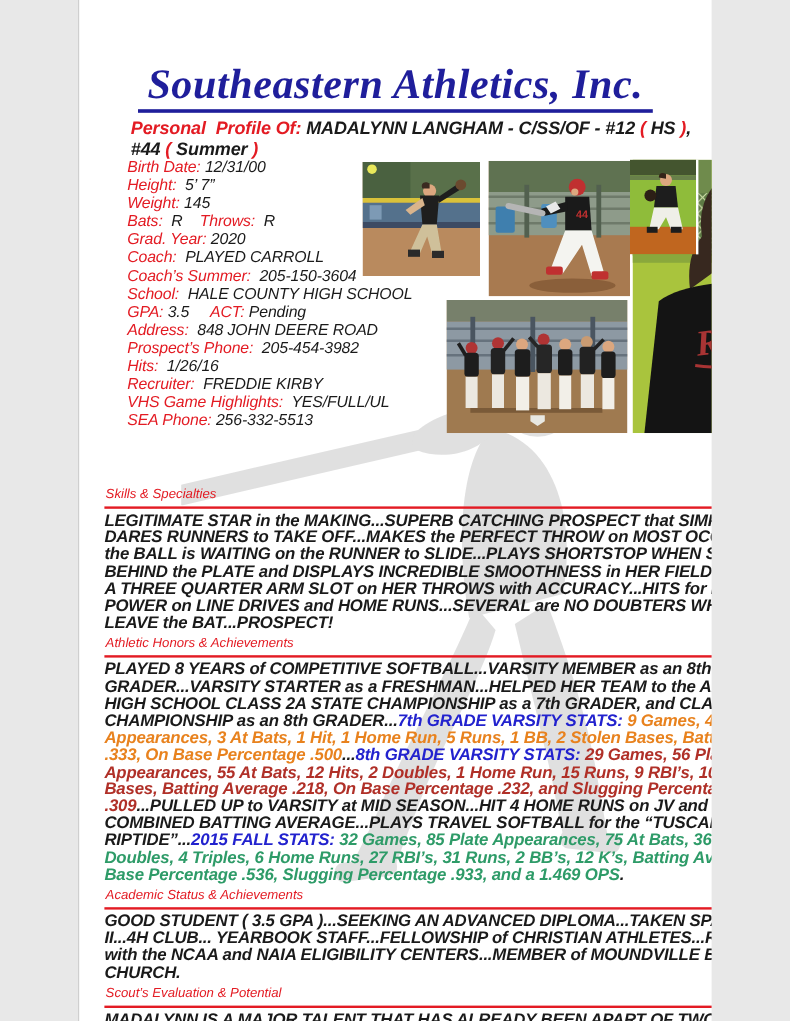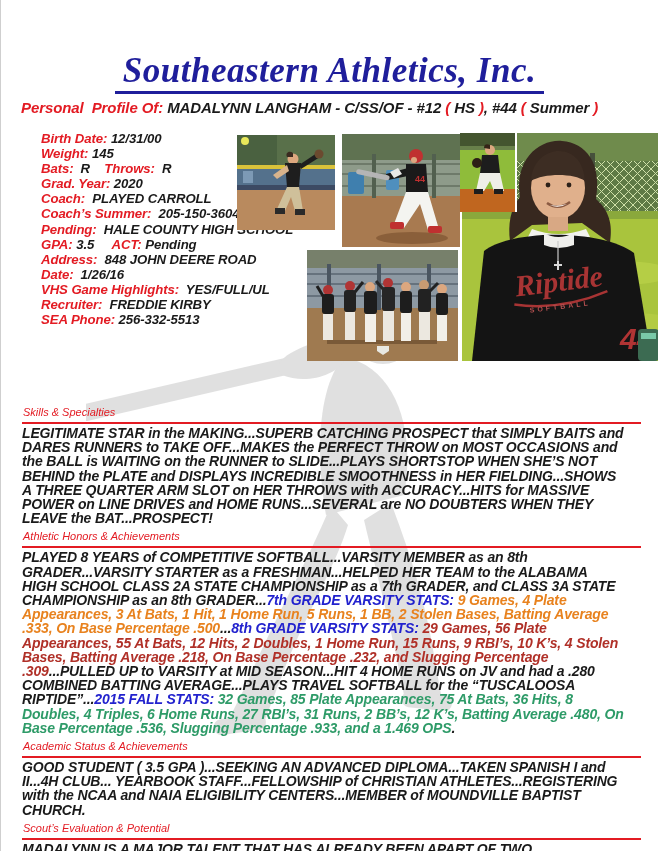--- a/index.html
+++ b/index.html
@@ -1,39 +1,39 @@
 <!DOCTYPE html>
 <html style="--c-red: #E31B23; --c-navy: #1F1E9B; --c-black: #1A1A1A; --c-blue: #2222CE; --c-orange: #E8821E; --c-brick: #B03028; --c-green: #2E9B68;"><head>
 <meta charset="utf-8">
 <style>
   html,body{margin:0;padding:0;background:#e8e8e8;}
   .page{
-    position:relative;width:658px;height:851px;margin:0 auto;background:#ffffff;
+    position:relative;width:528px;height:851px;margin:0 auto;background:#ffffff;
     font-family:"Liberation Sans",sans-serif;overflow:hidden;
     border-left:1px solid #cfcfcf;box-sizing:border-box;
   }
   
   .c-red{color:var(--c-red);} .c-black{color:var(--c-black);}
   .c-blue{color:var(--c-blue);} .c-orange{color:var(--c-orange);} .c-brick{color:var(--c-brick);}
   .c-green{color:var(--c-green);}
   
   .title-wrap{position:absolute;top:52px;left:0;width:100%;text-align:center;z-index:2;}
   .title-text{
     display:inline-block;font-family:"Liberation Serif",serif;font-style:italic;font-weight:bold;
     font-size:35px;color:var(--c-navy);border-bottom:3px solid var(--c-navy);
     padding:0 8px 1px 8px;letter-spacing:0.5px;line-height:38px;
   }
   .profile-line{
-    position:absolute;top:99px;left:20px;right:8px;z-index:2;
+    position:absolute;top:99px;left:43px;right:8px;z-index:2;
     font-size:15px;font-weight:bold;font-style:italic;white-space:pre-wrap;letter-spacing:-0.1px;
   }
   
   .details{
     position:absolute;left:40px;top:131px;width:300px;z-index:2;
-    font-size:13.2px;font-weight:bold;font-style:italic;line-height:15.1px;
+    font-size:13.2px;font-weight:normal;font-style:italic;line-height:15.1px;
   }
   .detail-row{white-space:pre;letter-spacing:-0.1px;}
   
   .photo{position:absolute;overflow:hidden;z-index:3;}
   .photo svg{display:block;width:100%;height:100%;}
   #photo-portrait{left:461px;top:133px;width:197px;height:228px;}
   #photo-fielding{left:459px;top:133px;width:55px;height:79px;border-right:2px solid #fff;z-index:4;}
   #photo-throwing{left:236px;top:135px;width:98px;height:95px;}
   #photo-batting{left:341px;top:134px;width:118px;height:113px;}
   #photo-team{left:306px;top:250px;width:151px;height:111px;}
@@ -72,31 +72,33 @@
     </svg>
   </div>
 
   <div class="title-wrap">
     <span class="title-text">Southeastern Athletics, Inc.</span>
   </div>
   <div class="profile-line"><span class="c-red">Personal  Profile Of: </span><span class="c-black">MADALYNN LANGHAM - C/SS/OF - #12 </span><span class="c-red">( </span><span class="c-black">HS</span><span class="c-red"> )</span><span class="c-black">, #44 </span><span class="c-red">( </span><span class="c-black">Summer</span><span class="c-red"> )</span></div>
 
   <div class="details">
       <div class="detail-row"><span class="c-red">Birth Date:</span><span class="c-black"> 12/31/00</span></div>
+      <div class="detail-row"><span class="c-red">Height:</span><span class="c-black">  5’ 7”</span></div>
       <div class="detail-row"><span class="c-red">Weight:</span><span class="c-black"> 145</span></div>
       <div class="detail-row"><span class="c-red">Bats:</span><span class="c-black">  R    </span><span class="c-red">Throws:</span><span class="c-black">  R</span></div>
       <div class="detail-row"><span class="c-red">Grad. Year:</span><span class="c-black"> 2020</span></div>
       <div class="detail-row"><span class="c-red">Coach:</span><span class="c-black">  PLAYED CARROLL</span></div>
       <div class="detail-row"><span class="c-red">Coach’s Summer:</span><span class="c-black">  205-150-3604</span></div>
-      <div class="detail-row"><span class="c-red">Pending:</span><span class="c-black">  HALE COUNTY HIGH SCHOOL</span></div>
+      <div class="detail-row"><span class="c-red">School:</span><span class="c-black">  HALE COUNTY HIGH SCHOOL</span></div>
       <div class="detail-row"><span class="c-red">GPA:</span><span class="c-black"> 3.5     </span><span class="c-red">ACT:</span><span class="c-black"> Pending</span></div>
       <div class="detail-row"><span class="c-red">Address:</span><span class="c-black">  848 JOHN DEERE ROAD</span></div>
-      <div class="detail-row"><span class="c-red">Date:</span><span class="c-black">  1/26/16</span></div>
+      <div class="detail-row"><span class="c-red">Prospect’s Phone:</span><span class="c-black">  205-454-3982</span></div>
+      <div class="detail-row"><span class="c-red">Hits:</span><span class="c-black">  1/26/16</span></div>
+      <div class="detail-row"><span class="c-red">Recruiter:</span><span class="c-black">  FREDDIE KIRBY</span></div>
       <div class="detail-row"><span class="c-red">VHS Game Highlights:</span><span class="c-black">  YES/FULL/UL</span></div>
-      <div class="detail-row"><span class="c-red">Recruiter:</span><span class="c-black">  FREDDIE KIRBY</span></div>
       <div class="detail-row"><span class="c-red">SEA Phone:</span><span class="c-black"> 256-332-5513</span></div>
     </div>
 
   <div class="photo" id="photo-portrait" aria-label="Madalynn Langham portrait in black Riptide #44 jersey">
     <svg viewBox="0 0 197 228" preserveAspectRatio="none">
       <defs>
         <pattern id="fence" width="9" height="9" patternUnits="userSpaceOnUse">
           <path d="M0 9 L9 0 M-1 1 L1 -1 M8 10 L10 8" stroke="#cfe0a8" stroke-width="1" fill="none"></path>
           <path d="M0 0 L9 9" stroke="#cfe0a8" stroke-width="1" fill="none"></path>
         </pattern>

